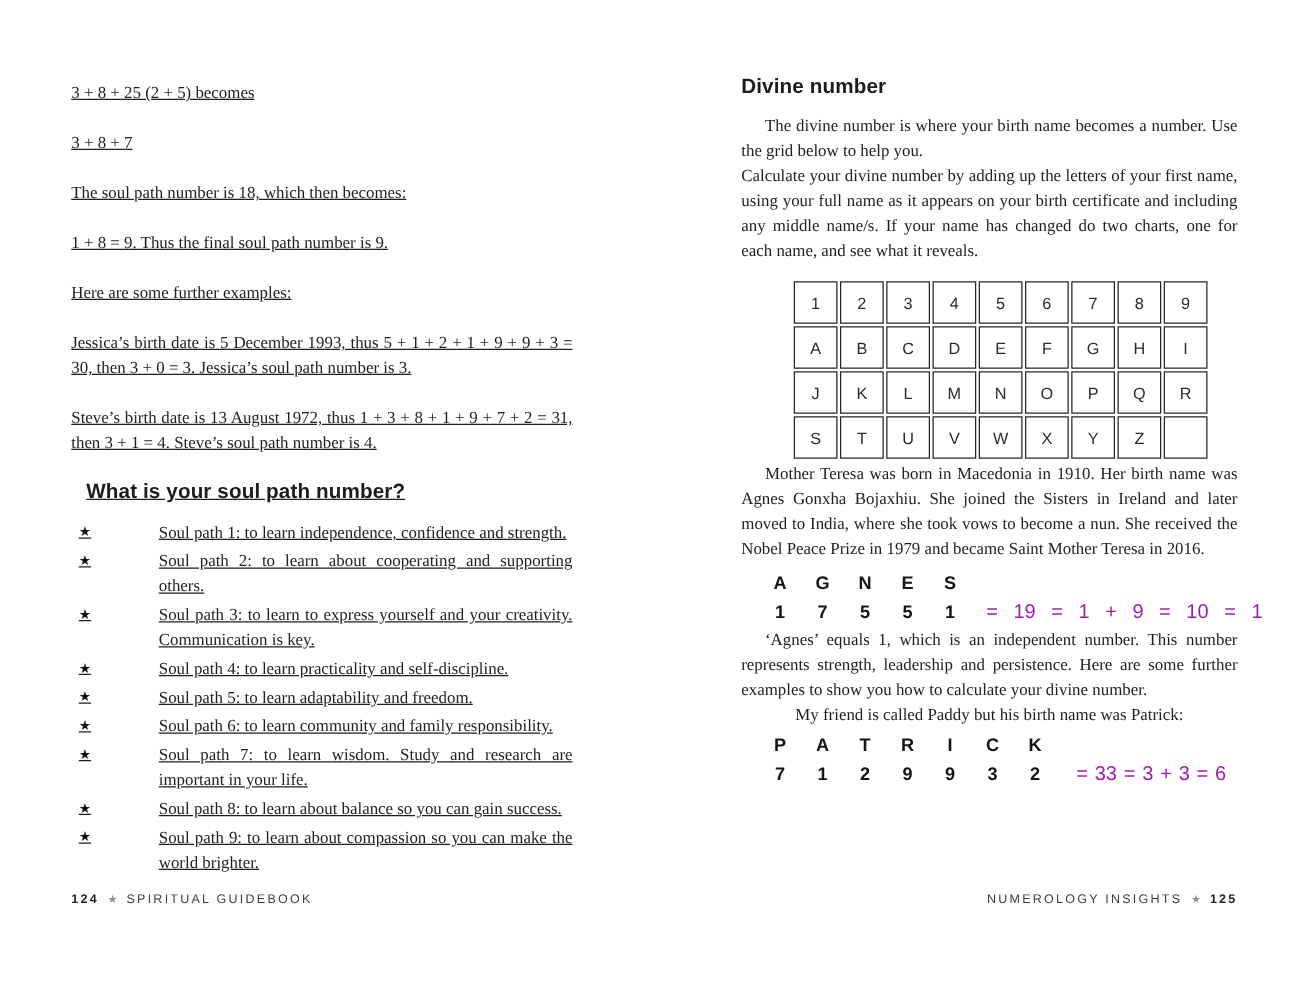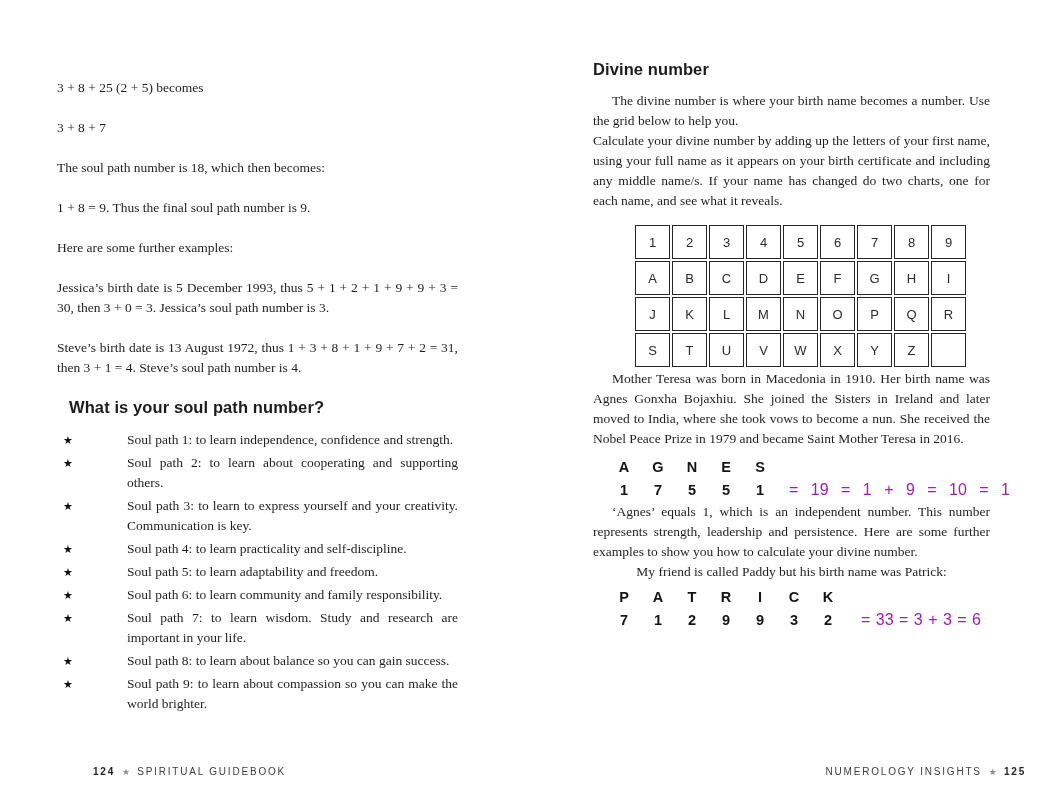--- a/index.html
+++ b/index.html
@@ -20,21 +20,21 @@
   }
   .body-text.tight { margin:0; }
   .sans-heading {
     font-family:"Liberation Sans", sans-serif;
     font-weight:700; font-size:16.5px; color:#1c1c1c;
     letter-spacing:0.1px; margin:0;
   }
 
   
   .left-page {
-    position:absolute; left:57px; top:78px; width:401px;
+    position:absolute; left:57px; top:64px; width:401px;text-decoration:underline;
   }
   .soul-heading { margin:15px 0 13px 12px; }
   .bullet-list { margin:0; padding:0; list-style:none; }
   .bullet-item { display:flex; margin:0 0 3px 0; }
   .bullet-star {
     width:27px; flex:0 0 27px; font-size:11px; line-height:20px;
     color:#111; padding-left:6px; box-sizing:border-box;
   }
   .bullet-text { flex:1; font-size:13.5px; line-height:20px; text-align:justify;margin-left:43px; }
 
@@ -71,25 +71,24 @@
   }
   .calc-result.wide { word-spacing:8px; }
   .calc-result.narrow { margin-left:16px; word-spacing:1px; }
 
   .agnes-para { margin:7px 0 0 0; }
   .paddy-line { margin:20px 0 0 0; text-align:center; }
   .patrick-block { margin:4px 0 0 14px; }
 
   
   .footer {
-    position:absolute; top:766px;
+    position:absolute; top:714px;
     font-family:"Liberation Sans", sans-serif;
     font-size:10px; color:#3d3d3d; letter-spacing:1.8px;
     white-space:nowrap;
-    margin-left:36px;
   }
   .footer-left { left:57px; }
   .footer-right { left:593px; width:397px; text-align:right; }
   .page-num { font-weight:700; color:#222; }
   .footer-star { color:#8f8f8f; font-size:9px; letter-spacing:0; margin:0 7px; }
   .footer-title { color:#3d3d3d; }
 </style>
 </head>
 <body>
 

